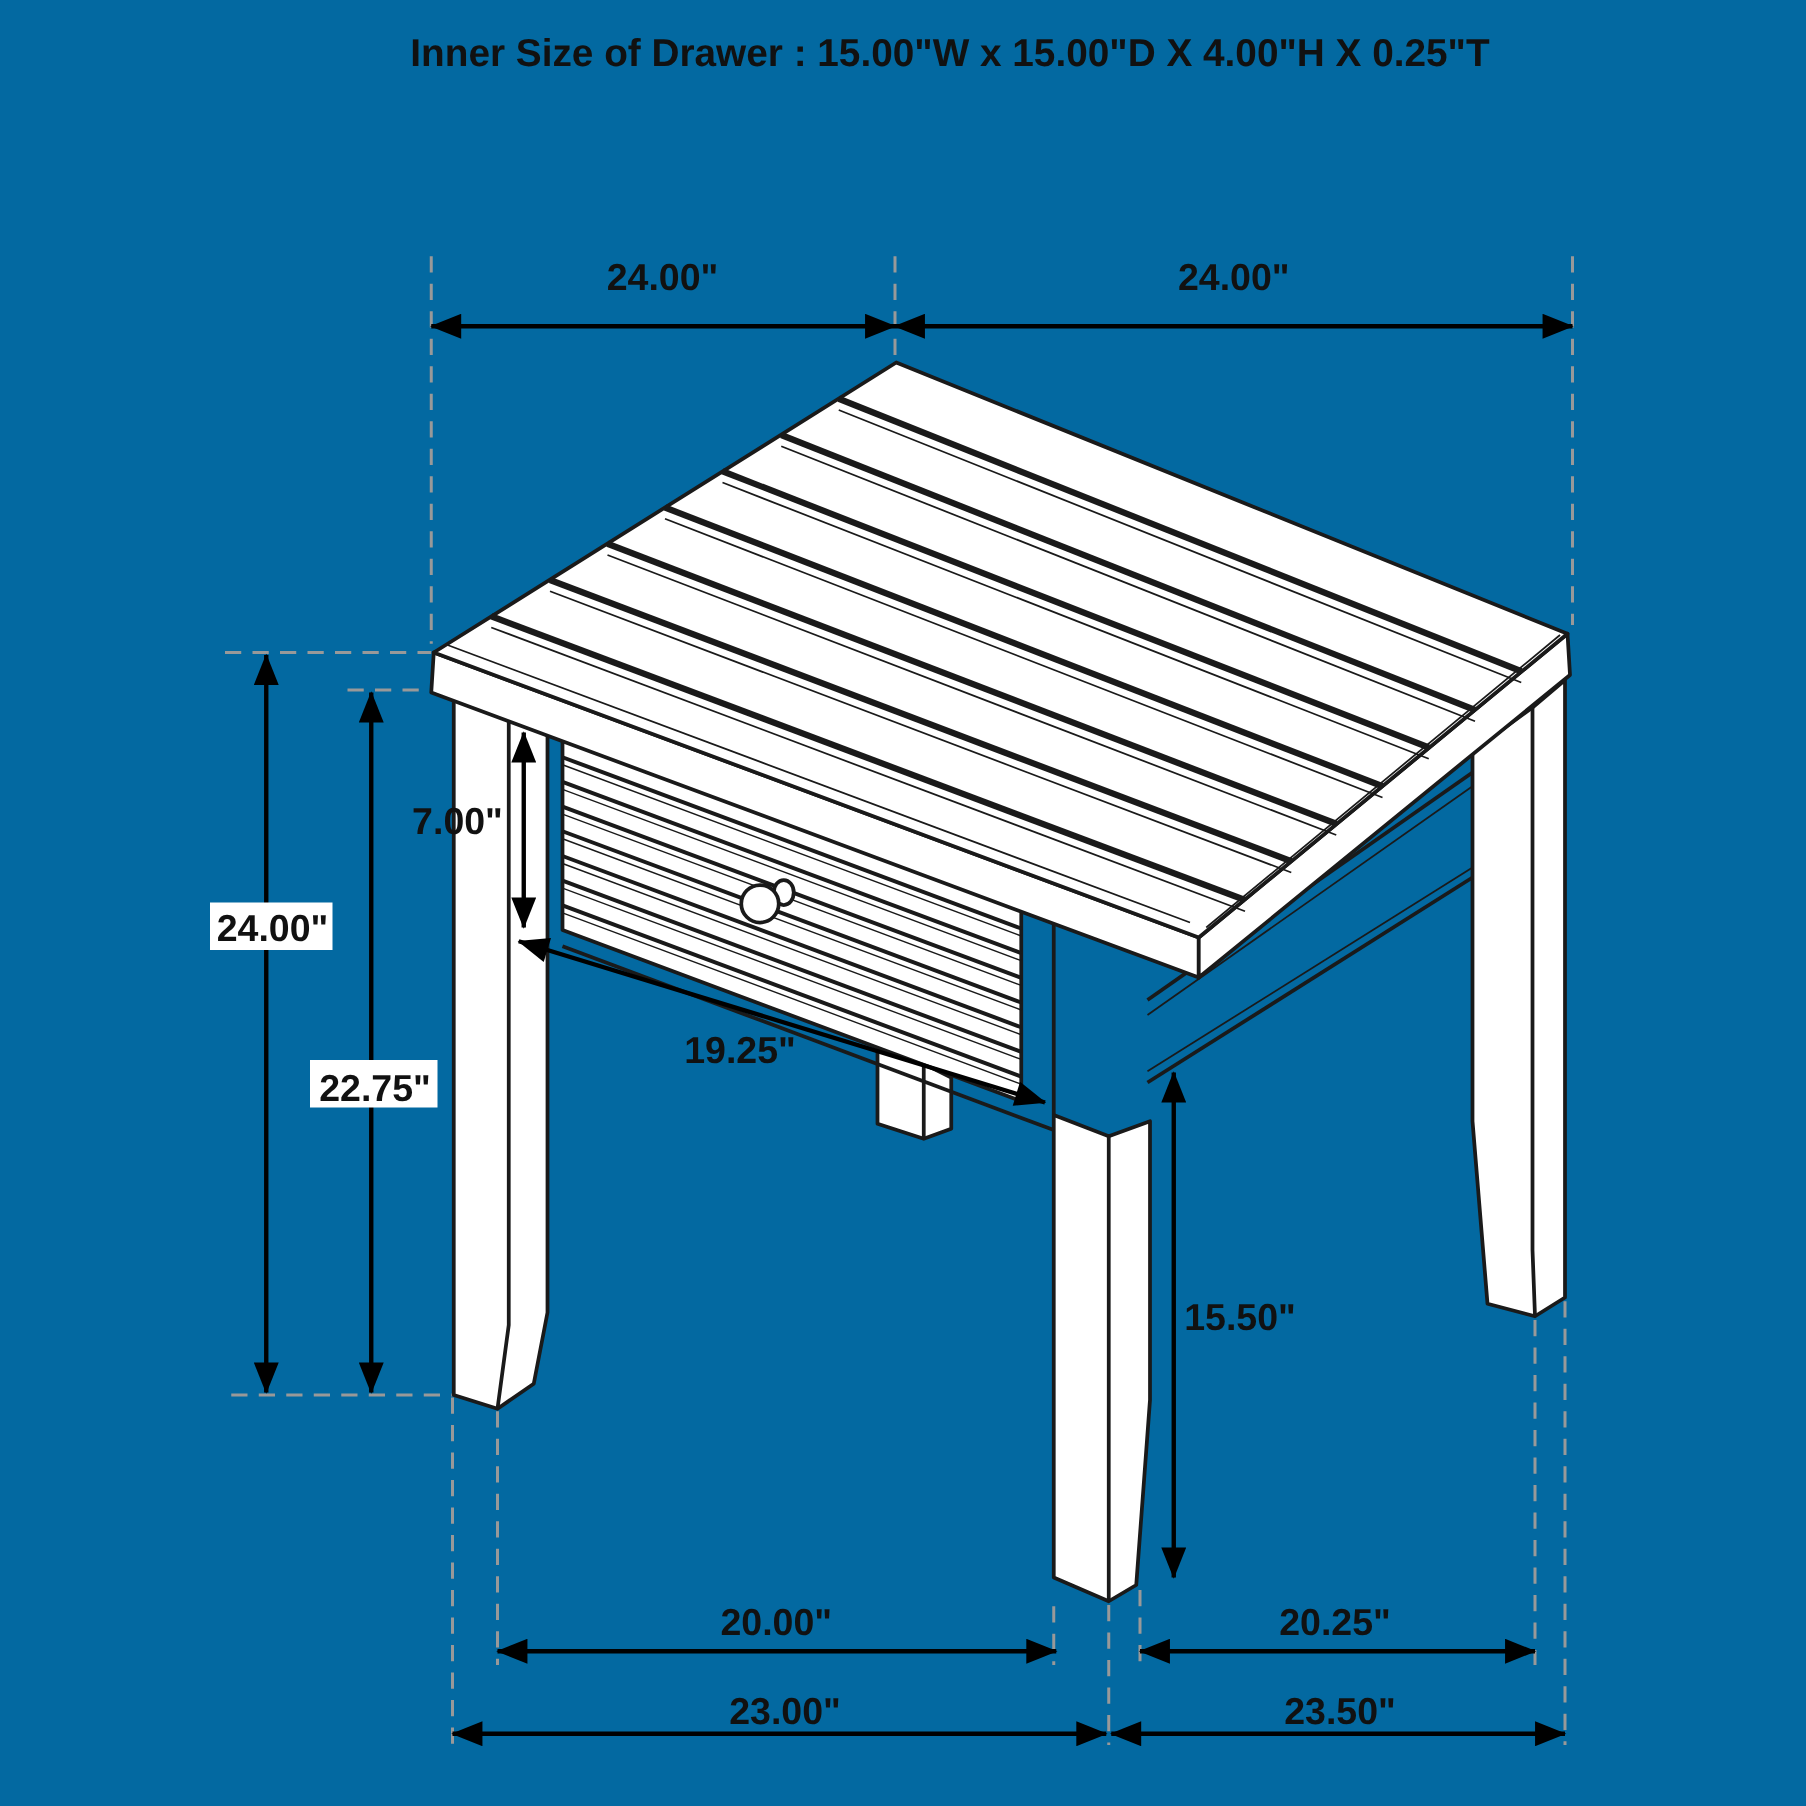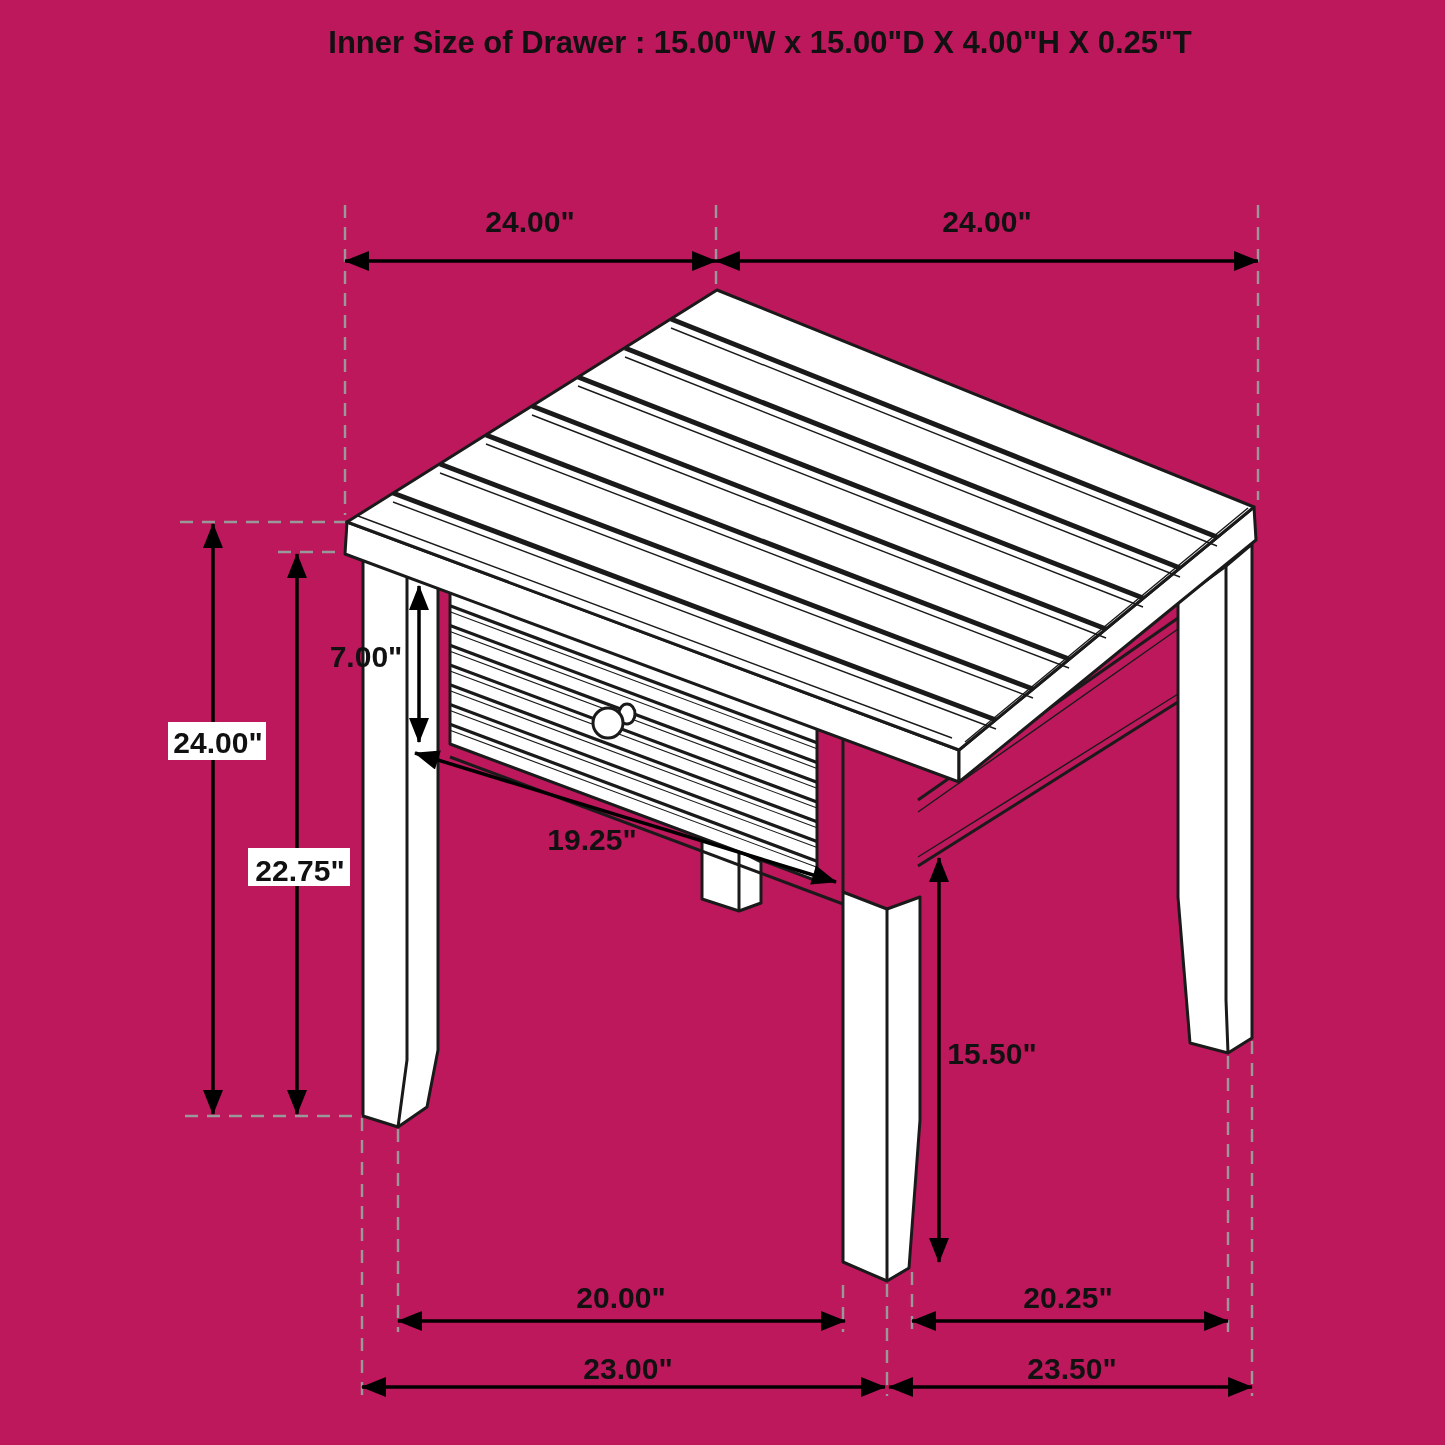--- a/index.html
+++ b/index.html
@@ -1,17 +1,17 @@
 <!DOCTYPE html>
 <html><head>
 <meta charset="utf-8">
 <style>
   html,body{margin:0;padding:0;background:#ffffff;}
   body{width:1445px;height:1445px;font-family:"Liberation Sans",sans-serif;}
-  #stage{position:relative;width:1445px;height:1445px;background:#be185d;overflow:hidden;}
+  #stage{position:relative;width:1445px;height:1445px;background:#0369a1;overflow:hidden;}
   svg{display:block}
   .dimtext{font-weight:bold;font-size:30px;fill:#111;text-anchor:middle;}
   .titletext{font-weight:bold;font-size:31px;fill:#111;text-anchor:middle;}
   .outline{fill:#ffffff;stroke:#1a1a1a;stroke-width:3;stroke-linejoin:round;}
   .ln{stroke:#1a1a1a;stroke-width:3;fill:none;}
   .lnthin{stroke:#1a1a1a;stroke-width:1.4;fill:none;}
   .groove{stroke:#1a1a1a;stroke-width:5;fill:none;}
   .slat{stroke:#1a1a1a;stroke-width:3.2;fill:none;}
   .slatthin{stroke:#1a1a1a;stroke-width:1.1;fill:none;}
   .dim{stroke:#000;stroke-width:3.5;fill:none;}

